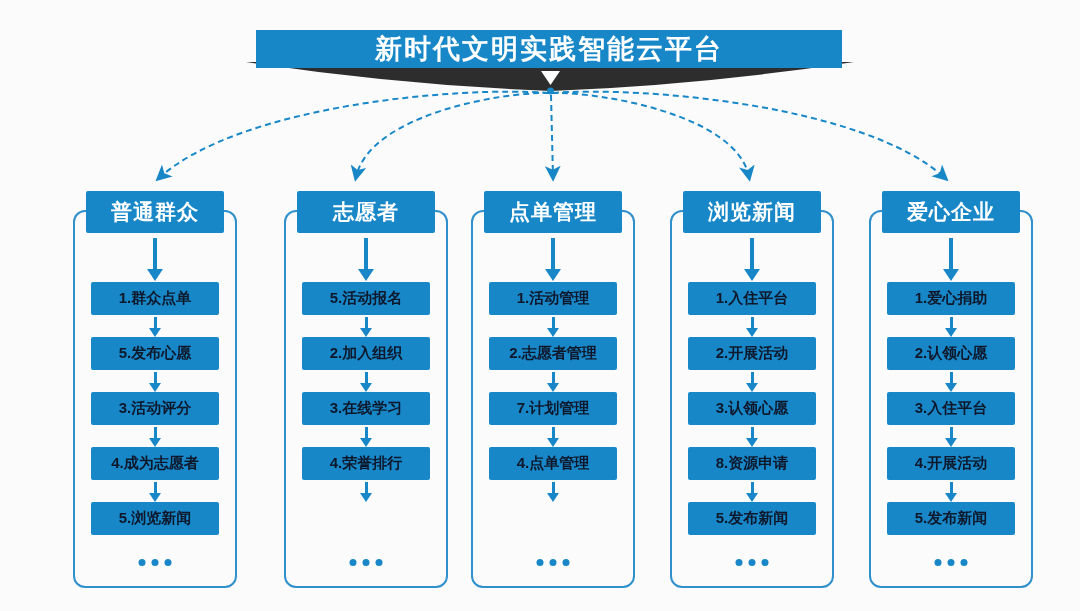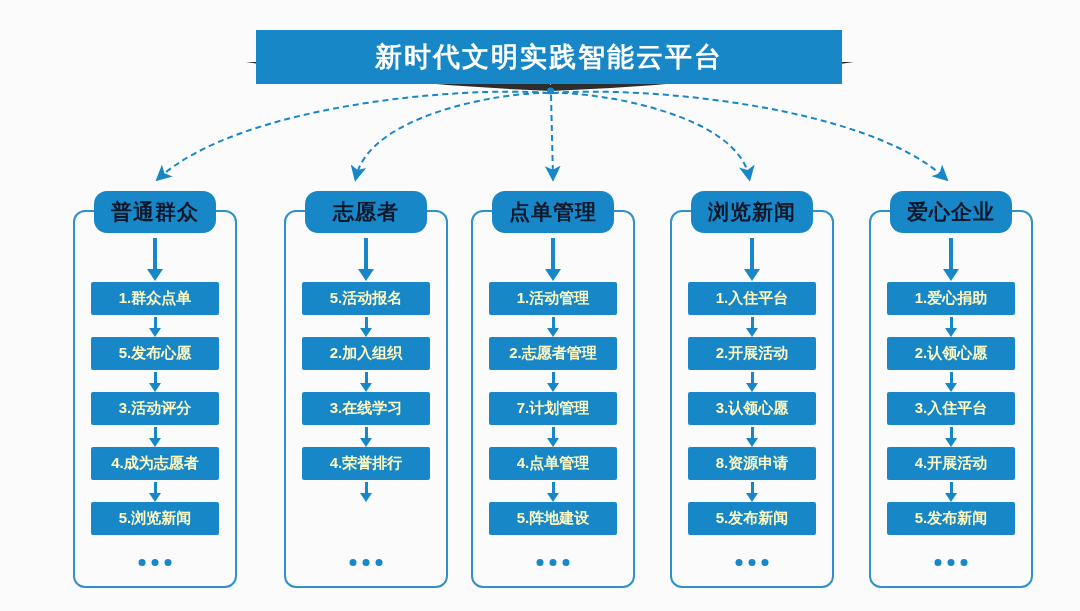--- a/index.html
+++ b/index.html
@@ -11,46 +11,46 @@
   *{margin:0;padding:0;box-sizing:border-box;}
   html,body{width:1080px;height:611px;overflow:hidden;}
   body{background:var(--bg);font-family:"Liberation Sans","DejaVu Sans",sans-serif;}
   .stage{position:relative;width:1080px;height:611px;}
 
   
   .overlay{position:absolute;left:0;top:0;width:1080px;height:611px;z-index:1;}
 
   
   .banner{
-    position:absolute;left:256px;top:30px;width:586px;height:54px;
+    position:absolute;left:256px;top:30px;width:586px;height:38px;
     background:var(--blue);z-index:2;
     display:flex;align-items:center;justify-content:center;
     color:#fff;font-size:27px;font-weight:bold;letter-spacing:2px;
   }
 
   
   .col{
     position:absolute;top:210px;width:164px;height:378px;
     border:2px solid var(--border-blue);border-radius:12px;z-index:3;
     background:transparent;
   }
   .c1{left:73px}.c2{left:284px}.c3{left:471px}.c4{left:670px}.c5{left:869px}
 
   .col-header{
     position:absolute;top:-21px;left:50%;transform:translateX(-50%);
-    width:122px;height:42px;background:var(--blue);border-radius:13px;
+    width:138px;height:42px;background:var(--blue);border-radius:2px;
     display:flex;align-items:center;justify-content:center;
-    color:#0f172a;font-size:21px;font-weight:bold;letter-spacing:1px;white-space:nowrap;
+    color:#ffffff;font-size:21px;font-weight:bold;letter-spacing:1px;white-space:nowrap;
   }
 
   .item{
     position:absolute;left:50%;transform:translateX(-50%);
     width:128px;height:33px;background:var(--blue);border-radius:2px;
     display:flex;align-items:center;justify-content:center;
-    color:#fef9c3;font-size:15px;font-weight:bold;white-space:nowrap;
+    color:#0f172a;font-size:15px;font-weight:bold;white-space:nowrap;
   }
   .i1{top:70px}.i2{top:125px}.i3{top:180px}.i4{top:235px}.i5{top:290px}
 
   
   .arrow{position:absolute;left:50%;background:var(--blue);}
   .arrow::after{
     content:"";position:absolute;left:50%;transform:translateX(-50%);
     width:0;height:0;border-style:solid;border-color:transparent;
     border-top-color:var(--blue);
   }
@@ -134,21 +134,20 @@
     <h2 class="col-header">点单管理</h2>
     <div class="arrow big-arrow"></div>
     <div class="item i1">1.活动管理</div>
     <div class="arrow mini-arrow a1"></div>
     <div class="item i2">2.志愿者管理</div>
     <div class="arrow mini-arrow a2"></div>
     <div class="item i3">7.计划管理</div>
     <div class="arrow mini-arrow a3"></div>
     <div class="item i4">4.点单管理</div>
     <div class="arrow mini-arrow a4"></div>
-    <div class="item i5">5.阵地建设</div>
     <div class="dots" title="...">
       <span class="dot"></span>
       <span class="dot"></span>
       <span class="dot"></span>
     </div>
   </section>
 
   <section class="col c4">
     <h2 class="col-header">浏览新闻</h2>
     <div class="arrow big-arrow"></div>

